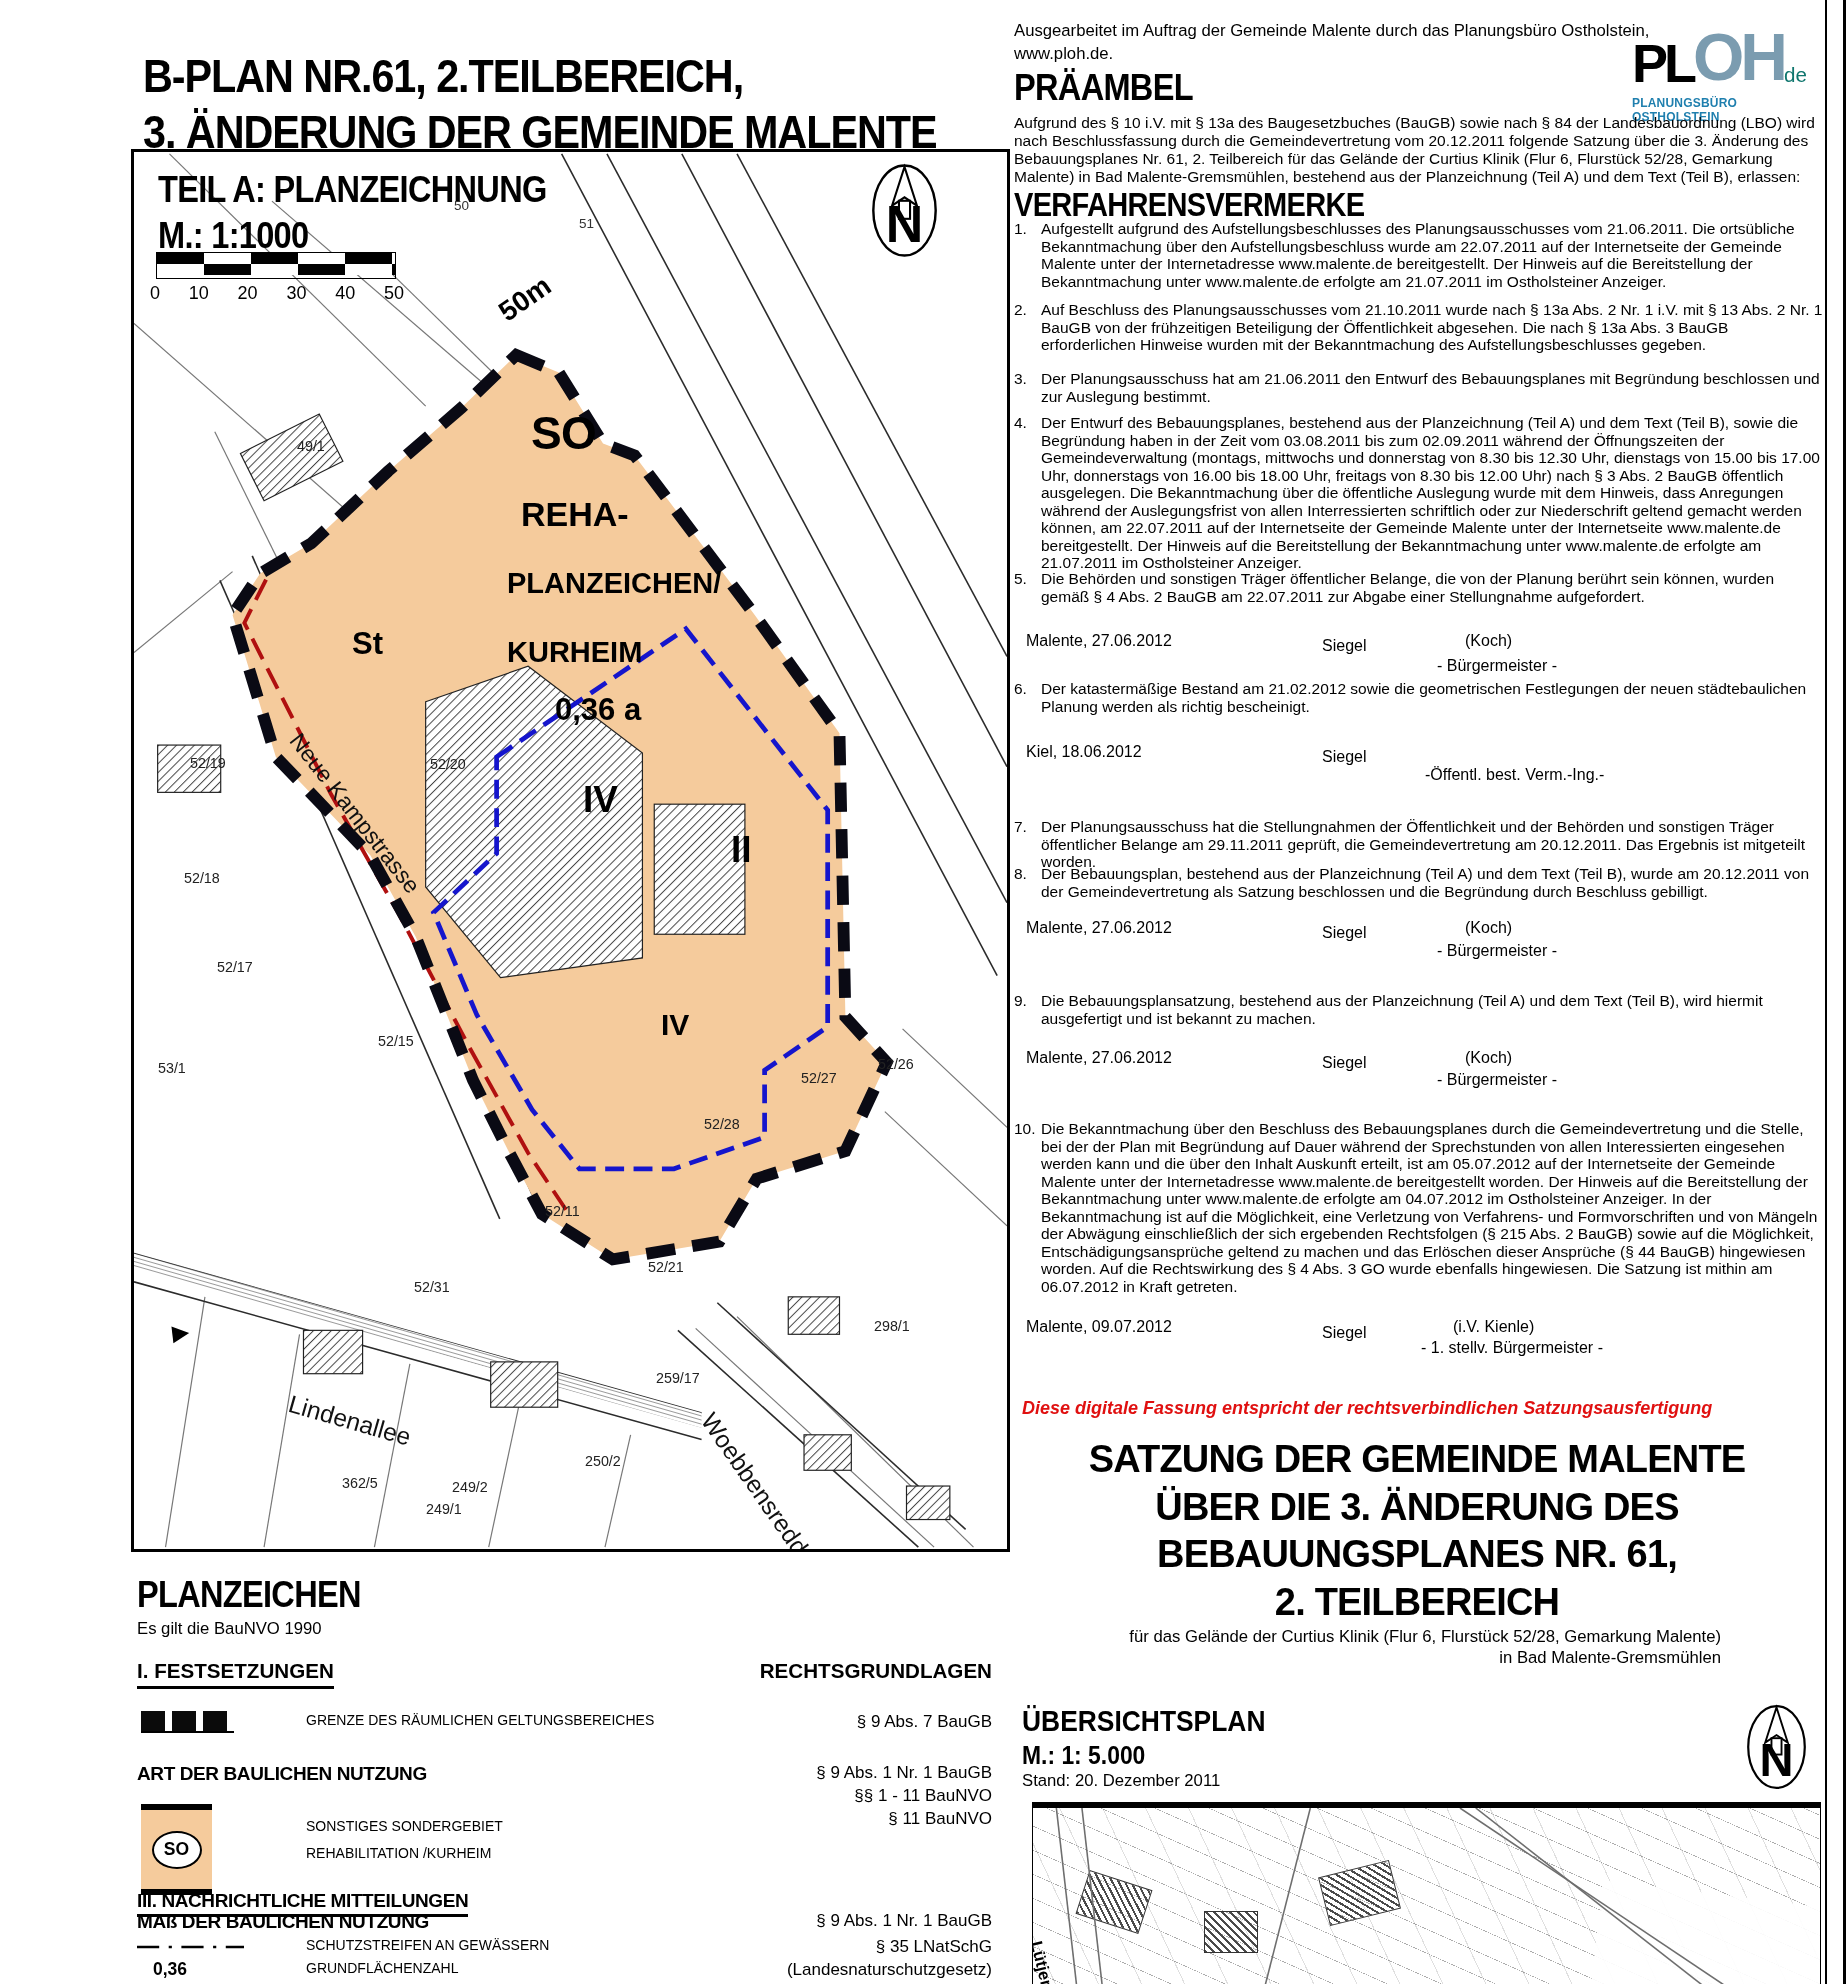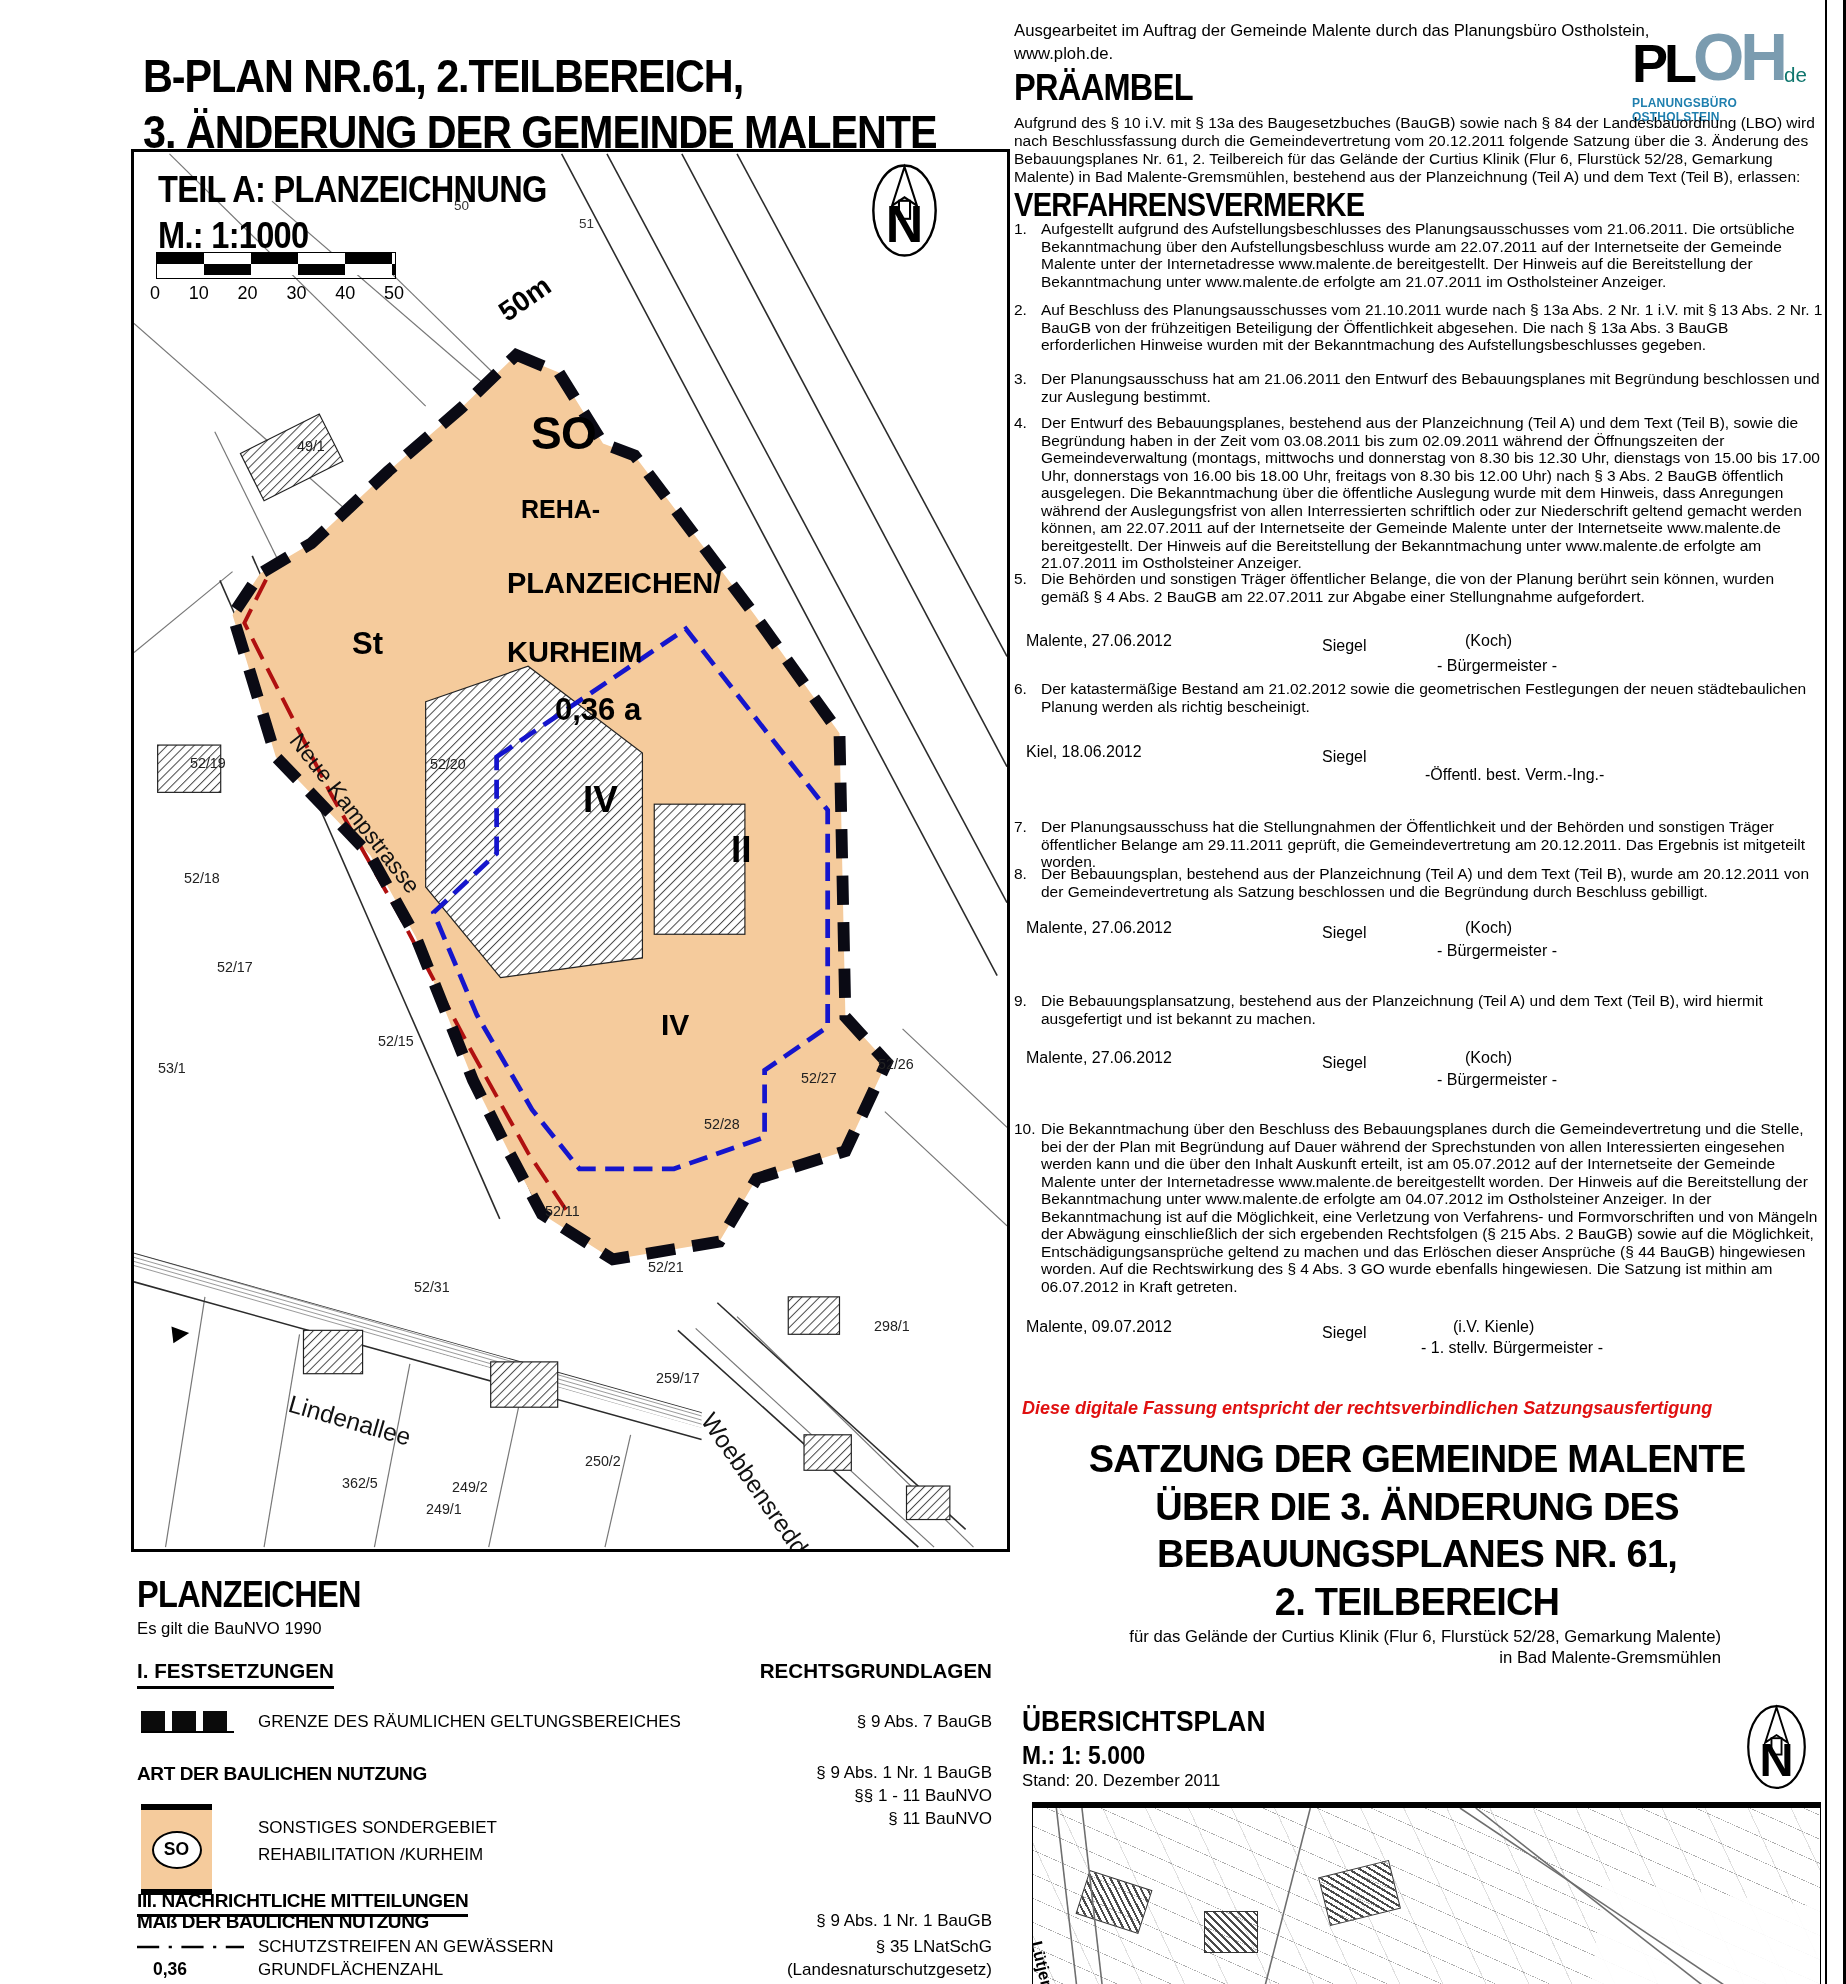--- a/index.html
+++ b/index.html
@@ -8,21 +8,21 @@
   .b{font-weight:bold;}
   .cond{transform:scaleX(0.88);transform-origin:0 50%;white-space:nowrap;}
   .nw{white-space:nowrap;}
   .bigtitle{font-size:47px;font-weight:bold;letter-spacing:-1.2px;}
   .h2{font-size:37px;font-weight:bold;letter-spacing:-0.8px;}
   .item{display:flex;}
   .item .no{width:27px;flex:none;font-size:15.5px;line-height:17.5px;}
   .item .tx{width:784px;font-size:15.5px;line-height:17.5px;}
   .sig{font-size:16px;}
   .law{font-size:17px;text-align:right;width:238px;}
-  .leg-label{font-size:17px;}
+  .leg-label{font-size:14px;margin-left:48px;}
   .leg-head{font-size:19px;font-weight:bold;letter-spacing:-0.4px;}
   .map{border:3.2px solid #000;background:#fff;overflow:hidden;}
   .ovmap{border:1.6px solid #000;border-top:6.4px solid #000;background:#fff;overflow:hidden;}
   .tex1{background:
     repeating-linear-gradient(24deg,transparent 0 21.4px,rgba(90,90,90,.5) 21.4px 22px),
     repeating-linear-gradient(114deg,transparent 0 29px,rgba(120,120,120,.42) 29px 29px),
     repeating-linear-gradient(65deg,transparent 0 38px,rgba(150,150,150,.3) 38px 39px);}
   .hatch{background:repeating-linear-gradient(45deg,#4a4a4a 0 2px,rgba(255,255,255,0) 2px 5.6px);border:0.8px solid #333;}
   .parcel{font-size:14.3px;color:#222;white-space:nowrap;}
   .street{color:#111;white-space:nowrap;transform-origin:0 0;}
@@ -122,21 +122,21 @@
   <div class="a" style="left:445px;top:64px;font-size:13.5px;color:#333;">51</div>
 
   <svg class="a" style="left:734px;top:10px;" width="73" height="97" viewBox="0 0 200 280">
     <ellipse cx="100" cy="140" rx="90" ry="130" fill="#fff" stroke="#000" stroke-width="7"></ellipse>
     <polygon points="100,14 136,126 100,102 64,126" fill="#fff" stroke="#000" stroke-width="6"></polygon>
     <rect x="84" y="112" width="32" height="52" fill="#fff" stroke="#000" stroke-width="6"></rect>
     <text x="100" y="232" text-anchor="middle" font-size="150" font-weight="bold" font-family="Liberation Sans, sans-serif">N</text>
   </svg>
 
   <div class="a b" style="left:397px;top:254px;font-size:46px;letter-spacing:-0.8px;">SO</div>
-  <div class="a b" style="left:387px;top:343px;font-size:25px;">REHA-</div>
+  <div class="a b" style="left:387px;top:343px;font-size:34px;">REHA-</div>
   <div class="a b" style="left:373px;top:415px;font-size:29px;">PLANZEICHEN/</div>
   <div class="a b" style="left:373px;top:484px;font-size:29px;">KURHEIM</div>
   <div class="a b" style="left:421px;top:540px;font-size:31px;">0,36 a</div>
   <div class="a b" style="left:218px;top:474px;font-size:31px;">St</div>
   <div class="a b" style="left:449px;top:627px;font-size:37px;">IV</div>
   <div class="a b" style="left:597px;top:677px;font-size:37px;">II</div>
   <div class="a b" style="left:527px;top:856px;font-size:30px;">IV</div>
 
   <div class="a street" style="left:171px;top:576px;font-size:23px;transform:rotate(52deg);">Neue Kampstrasse</div>
   <div class="a street" style="left:159px;top:1238px;font-size:24.6px;transform:rotate(16deg);">Lindenallee</div>

